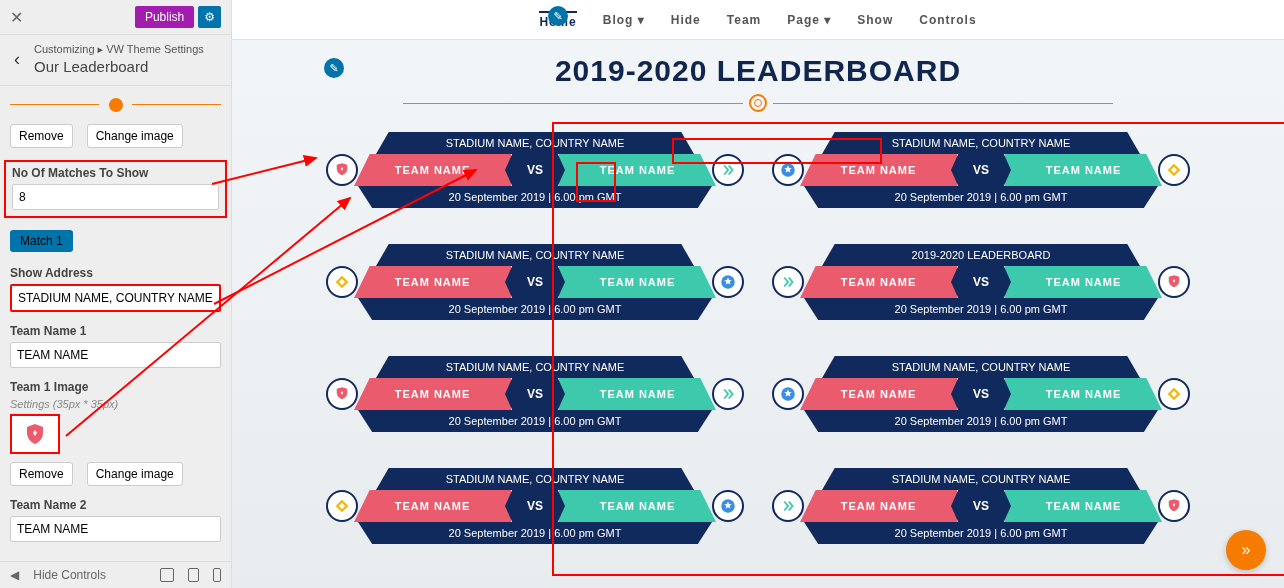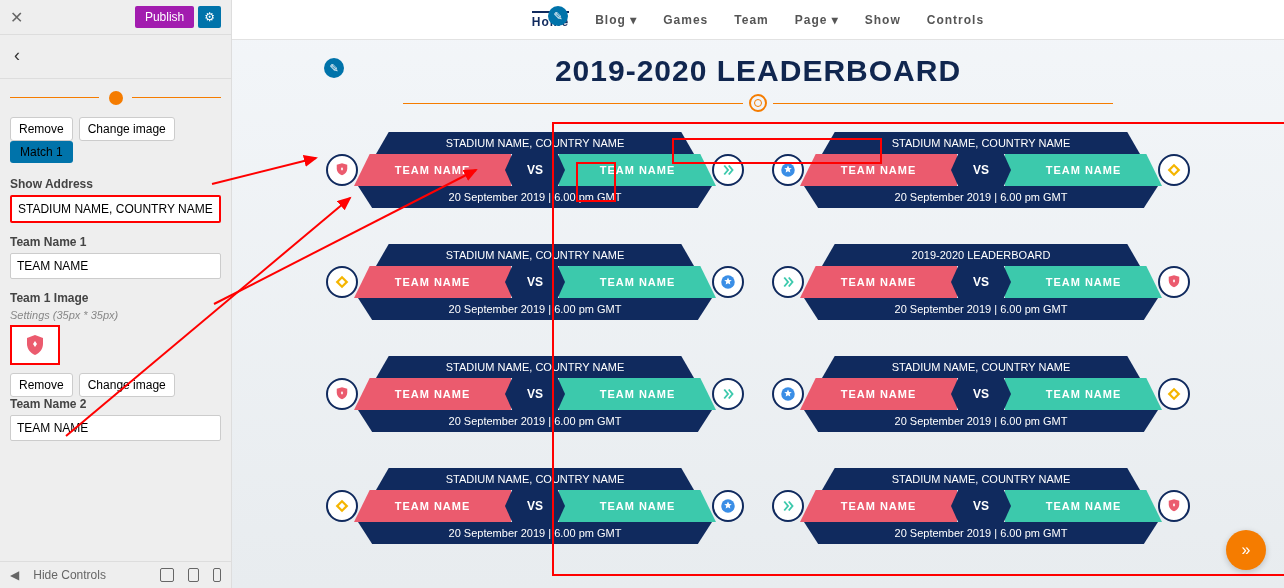--- a/index.html
+++ b/index.html
@@ -16,21 +16,21 @@
 .sb-head { display: flex; align-items: center; padding: 8px 10px 10px 10px; border-bottom: 1px solid #ddd; gap: 10px; }
 .back-arr { font-size: 18px; color: #333; cursor: pointer; padding: 2px 4px; }
 .crumb { font-size: 11px; color: #555; }
 .crumb strong { font-size: 15px; color: #444; display: block; margin-top: 2px; font-weight: 500; }
 .sb-body { padding: 10px 10px 0 10px; overflow-y: auto; flex: 1; }
 .orange-div { height: 18px; position: relative; margin-bottom: 10px; }
 .orange-div:before, .orange-div:after { content: ''; position: absolute; top: 8px; height: 1px; background: #f57c00; width: 42%; }
 .orange-div:before { left: 0; }
 .orange-div:after { right: 0; }
 .orange-ball { width: 14px; height: 14px; background: #f57c00; border-radius: 50%; position: absolute; left: 50%; top: 2px; transform: translateX(-50%); }
-.btn-row { display: flex; gap: 6px; }
+.btn-row { display: flex; gap: 14px; margin-bottom: 12px; }
 .btn-sm { background: #fff; border: 1px solid #ccc; padding: 4px 8px; font-size: 12px; border-radius: 3px; cursor: pointer; }
 .field-label { font-size: 12px; font-weight: 600; color: #444; margin-bottom: 4px; }
 .field-input { width: 100%; border: 1px solid #ccc; padding: 5px 6px; font-size: 12px; background: #fff; margin-bottom: 12px; border-radius: 2px; }
 .redbox { border: 2px solid red !important; }
 .badge-match { background: #0073aa; color: #000000; padding: 4px 10px; font-size: 12px; display: inline-block; border-radius: 3px; margin-bottom: 14px; }
 .dim-note { font-size: 11px; color: #888; font-style: italic; margin-bottom: 4px; }
 .thumb { width: 50px; height: 40px; background: #fff; border: 2px solid red; display: flex; align-items: center; justify-content: center; margin-bottom: 8px; }
 .shield-sm { width: 24px; height: 24px; }
 .sb-foot { border-top: 1px solid #ddd; padding: 6px 10px; display: flex; align-items: center; gap: 14px; background: #eee; color: #666; font-size: 12px; }
 .sb-foot .spacer { flex: 1; }
@@ -81,30 +81,38 @@
   <div class="sidebar">
     <div class="sb-top">
       <span class="sb-close">✕</span>
       <div class="pub-wrap">
         <button class="btn-publish">Publish</button>
         <button class="btn-gear">⚙</button>
       </div>
     </div>
     <div class="sb-head">
       <span class="back-arr">‹</span>
+      <div class="crumb">
+        <span>Customizing ▸ VW Theme Settings</span>
+        <strong>Our Leaderboard</strong>
+      </div>
     </div>
     <div class="sb-body">
       <div class="orange-div">
           <span class="orange-ball"></span>
         </div>
       <div class="btn-row">
         <button class="btn-sm">Remove</button>
         <button class="btn-sm">Change image</button>
       </div>
 
+      <div style="border:2px solid red; padding:4px 6px 0 6px; margin:0 -6px 12px -6px;">
+        <div class="field-label">No Of Matches To Show</div>
+        <input class="field-input" style="margin-bottom: 6px;" value="8">
+      </div>
 
       <span class="badge-match">Match 1</span>
 
       <div class="field-label">Show Address</div>
       <input class="field-input redbox" value="STADIUM NAME, COUNTRY NAME" style="">
 
       <div class="field-label">Team Name 1</div>
       <input class="field-input" value="TEAM NAME" style="">
 
       <div class="field-label">Team 1 Image</div>
@@ -131,21 +139,21 @@
       <span class="dev-ic" style="width:11px"></span>
       <span class="dev-ic" style="width:8px"></span>
     </div>
   </div>
 
   <div class="preview">
     <div class="edit-badge">✎</div>
     <div class="nav">
       <a class="active">Home</a>
       <a><span>Blog</span> ▾</a>
-      <a>Games</a>
+      <a>Hide</a>
       <a>Team</a>
       <a><span>Page</span> ▾</a>
       <a>Show</a>
       <a>Controls</a>
     </div>
     <div class="edit-badge2">✎</div>
     <h1 class="lead-title">2019-2020 LEADERBOARD</h1>
     <div class="div-center">
       <span class="div-line"></span>
         <span class="div-ball"></span>

